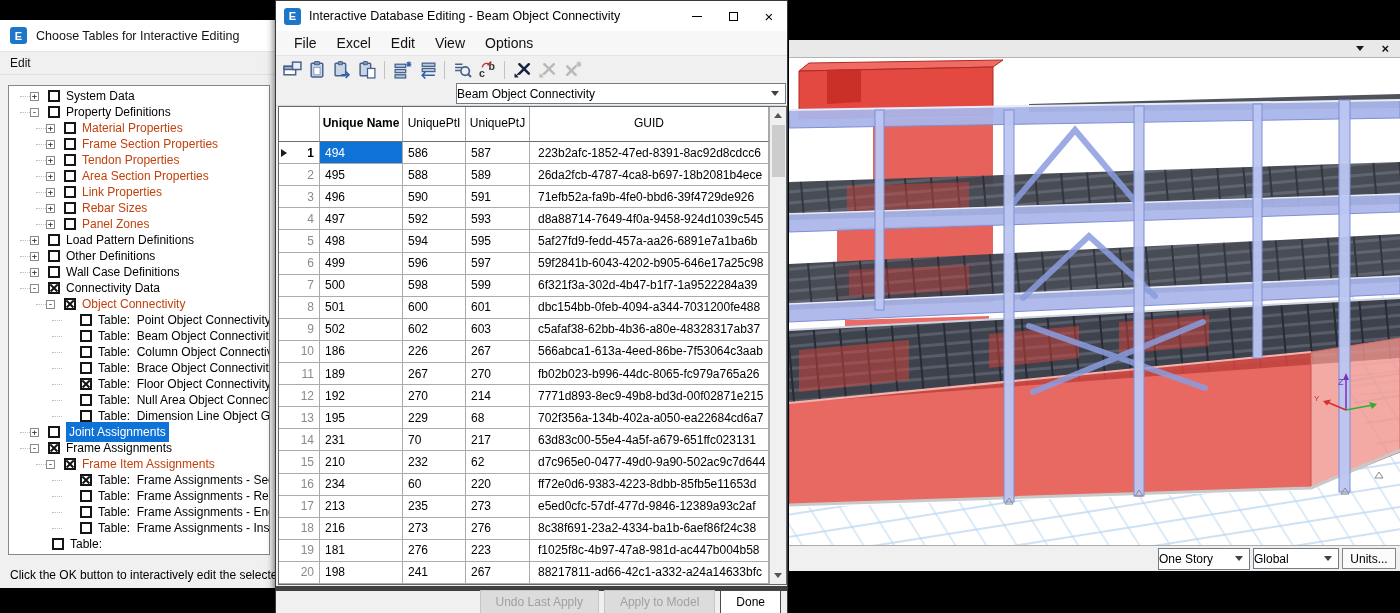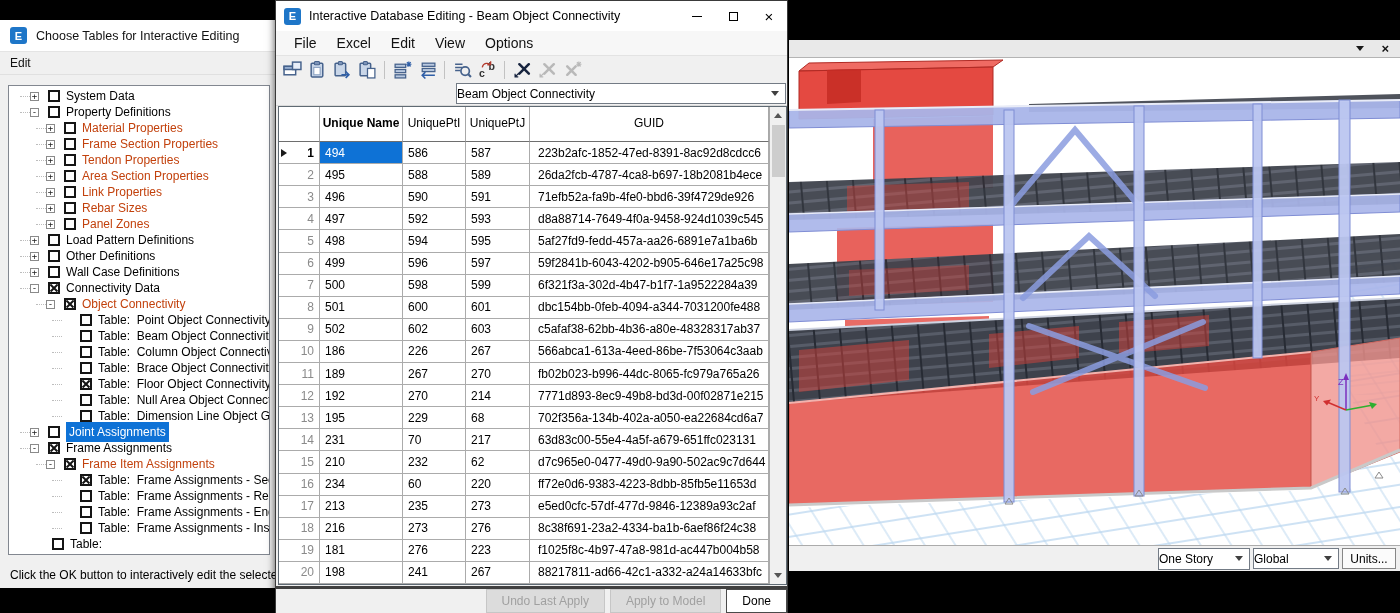--- a/index.html
+++ b/index.html
@@ -57,21 +57,21 @@
   .gnum.cur{color:#000;font-weight:bold}
   .row-arrow{width:0;height:0;border-left:6px solid #1a1a1a;border-top:4px solid transparent;border-bottom:4px solid transparent;margin-right:auto}
   .selcell{background:#0e72d6;color:#fff}
   .gguid{padding-left:8px}
   .v-scroll{width:17px;background:#f0f0f0;border-left:1px solid #ababab;display:flex;flex-direction:column;align-items:center}
   .sb-btn{width:16px;height:17px;display:flex;align-items:center;justify-content:center}
   .tri-up{width:0;height:0;border-left:4px solid transparent;border-right:4px solid transparent;border-bottom:5px solid #555}
   .tri-down{width:0;height:0;border-left:4px solid transparent;border-right:4px solid transparent;border-top:5px solid #555}
   .sb-thumb{width:13px;height:52px;background:#cdcdcd;margin-top:1px}
   .sb-fill{flex:1}
-  .dlg-bottom{position:absolute;left:0;top:585px;width:100%;height:27px;background:#f0f0f0;display:flex;align-items:center;justify-content:flex-end;gap:5px;border-top:3px solid #404040}
+  .dlg-bottom{position:absolute;left:0;top:585px;width:100%;height:27px;background:#f0f0f0;display:flex;align-items:center;justify-content:flex-end;gap:5px;padding-right:6px;border-top:5px solid #404040}
   .dbtn{height:24px;font-size:12px;font-family:inherit;background:#fff;border:1px solid #4a4a4a;padding:0 15px;color:#000}
   .dbtn.dis{background:#dcdcdc;border:1px solid #c6c6c6;color:#a0a0a0}
 
   
   #right-win{left:789px;top:40px;width:611px;height:531px;background:#fff}
   .rw-title{height:18px;background:#e9e9e9;border-bottom:1px solid #b4b4b4;display:flex;align-items:center;justify-content:flex-end;gap:17px;padding-right:11px}
   .rw-drop{width:0;height:0;border-left:4px solid transparent;border-right:4px solid transparent;border-top:5px solid #1a1a1a}
   .rw-close{font-size:13px;font-weight:bold;line-height:1;color:#111}
   .rw-view{position:absolute;left:0;top:18px;width:611px;height:487px;background:#fff;overflow:hidden}
   .rw-status{position:absolute;left:0;top:505px;width:611px;height:26px;background:#f0f0f0;border-top:1px solid #ababab;display:flex;align-items:center;justify-content:flex-end;gap:3px;padding-right:4px}

